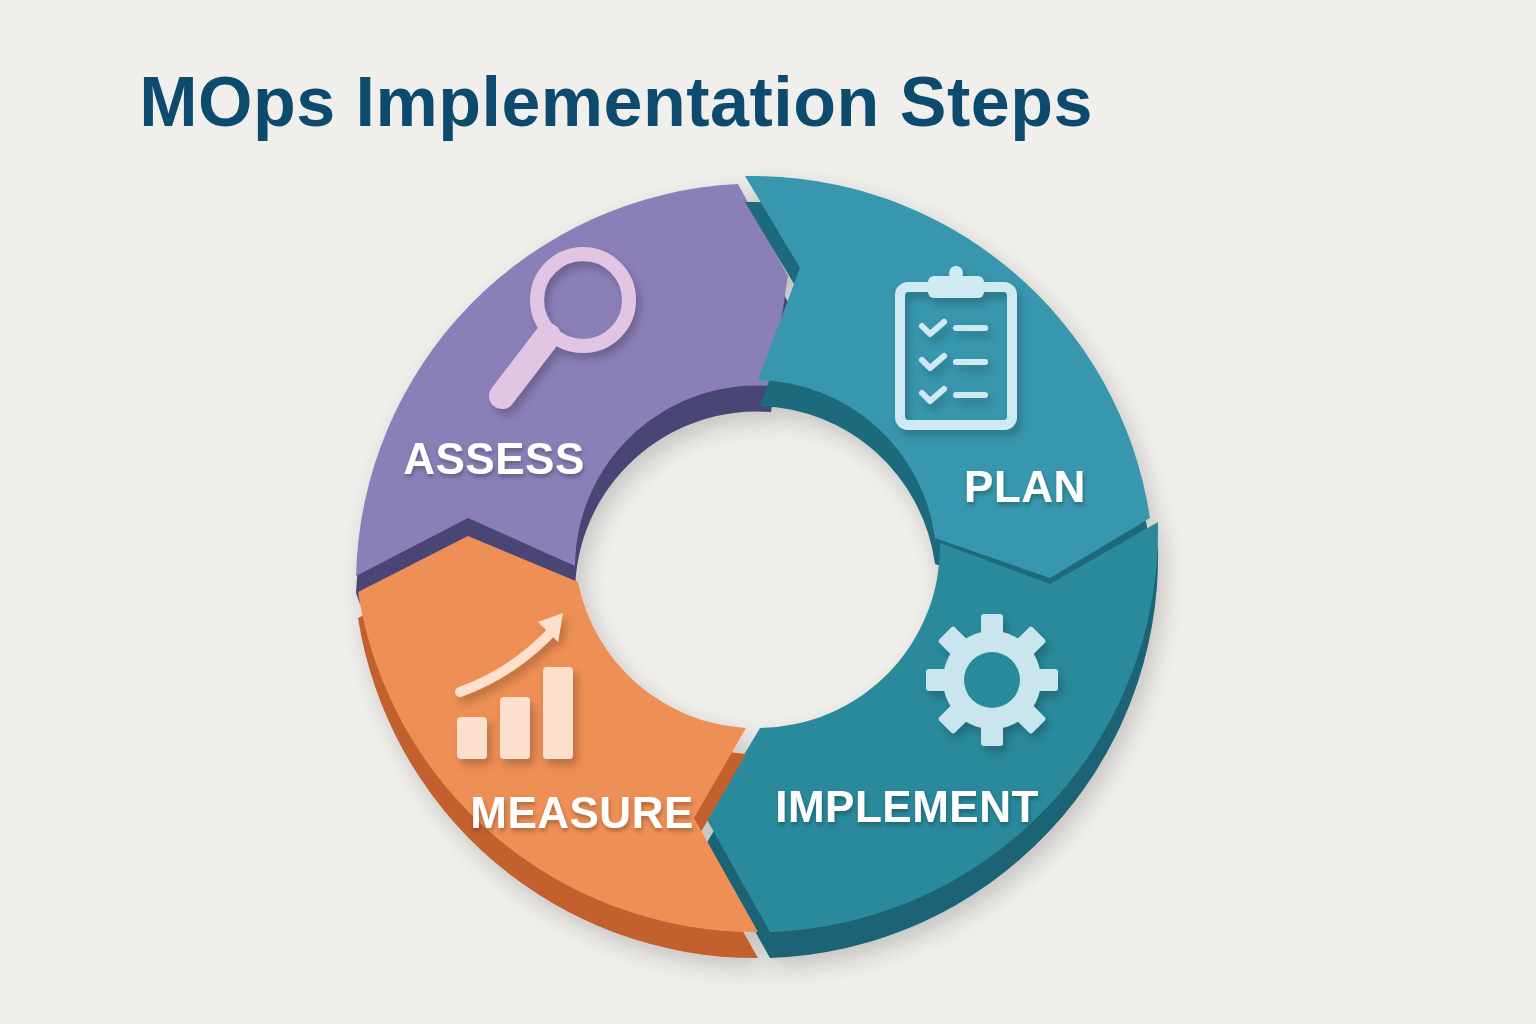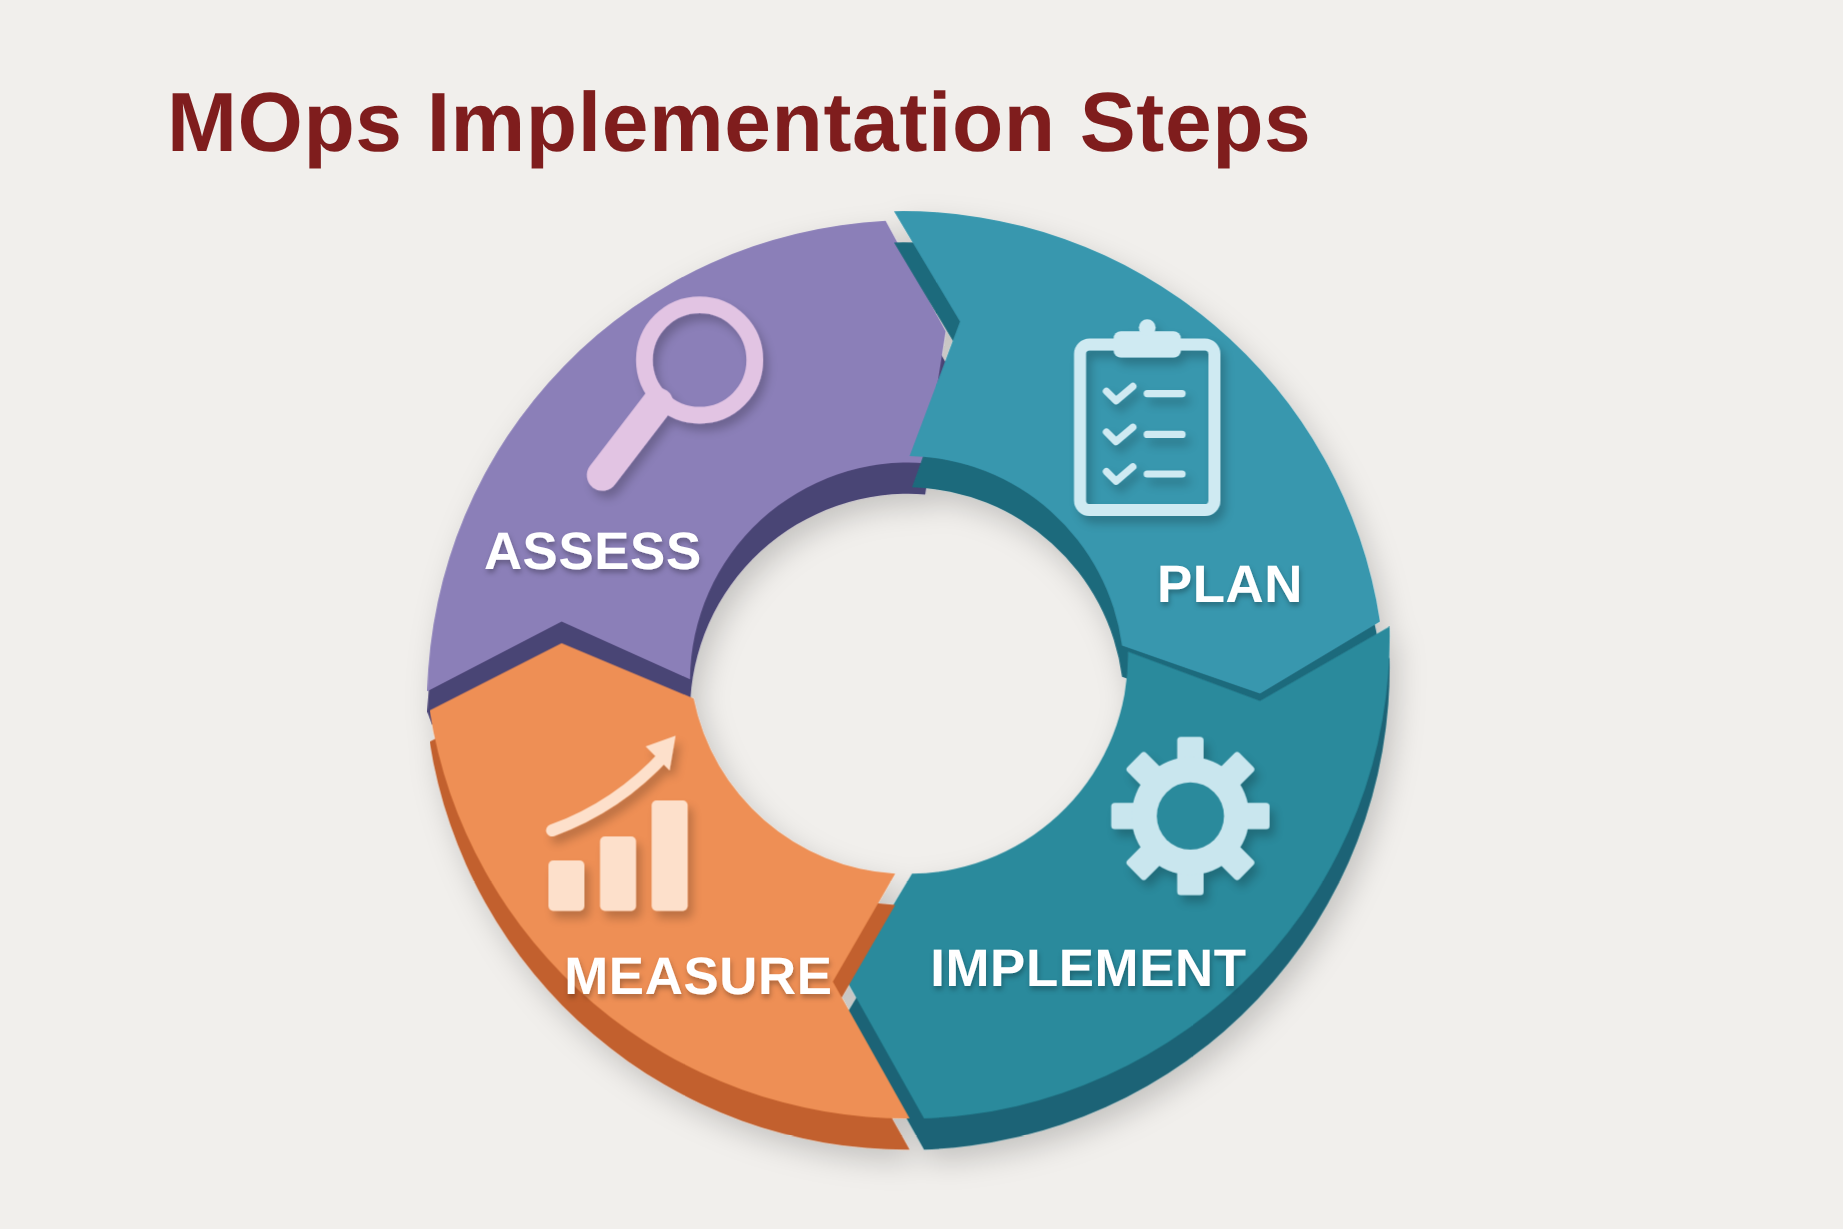--- a/index.html
+++ b/index.html
@@ -7,21 +7,21 @@
     width: 1536px; height: 1024px; overflow: hidden;
     background: #f1efec;
     font-family: "Liberation Sans", "DejaVu Sans", sans-serif;
     position: relative;
   }
   .title {
     position: absolute; left: 0; top: 62px; width: 1232px;
     text-align: center;
     font-family: "Liberation Sans", "DejaVu Sans", sans-serif;
     font-weight: 700; font-size: 70px; letter-spacing: 0.5px;
-    color: #7f1d1d;
+    color: #0c4a6e;
   }
   svg.cycle { position: absolute; left: 0; top: 0; }
   .seg-label {
     font-family: "Liberation Sans", "DejaVu Sans", sans-serif;
     font-weight: 700; font-size: 44px; fill: #ffffff;
     letter-spacing: 0.5px;
   }
 </style>
 </head>
 <body>

